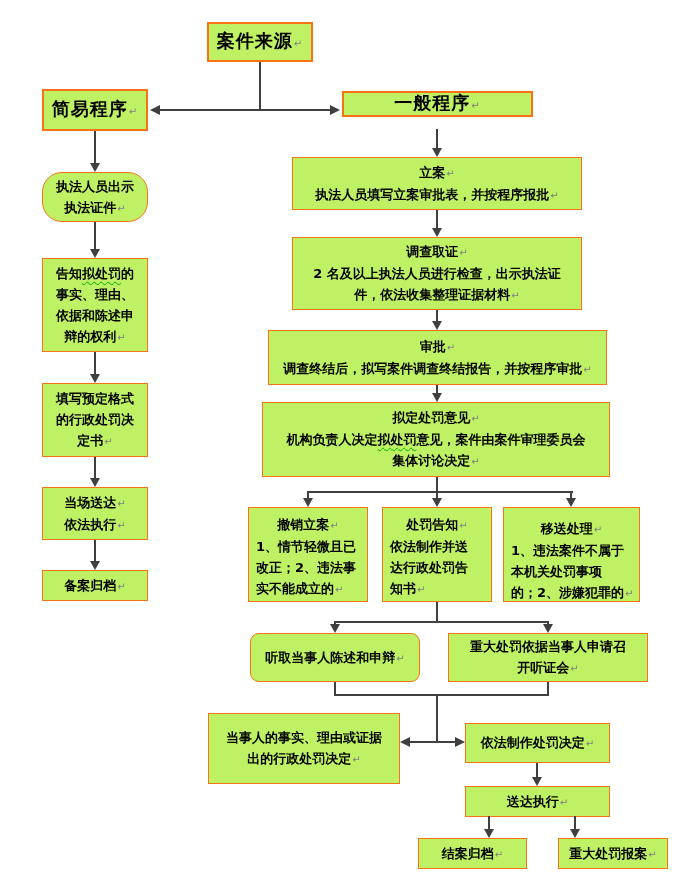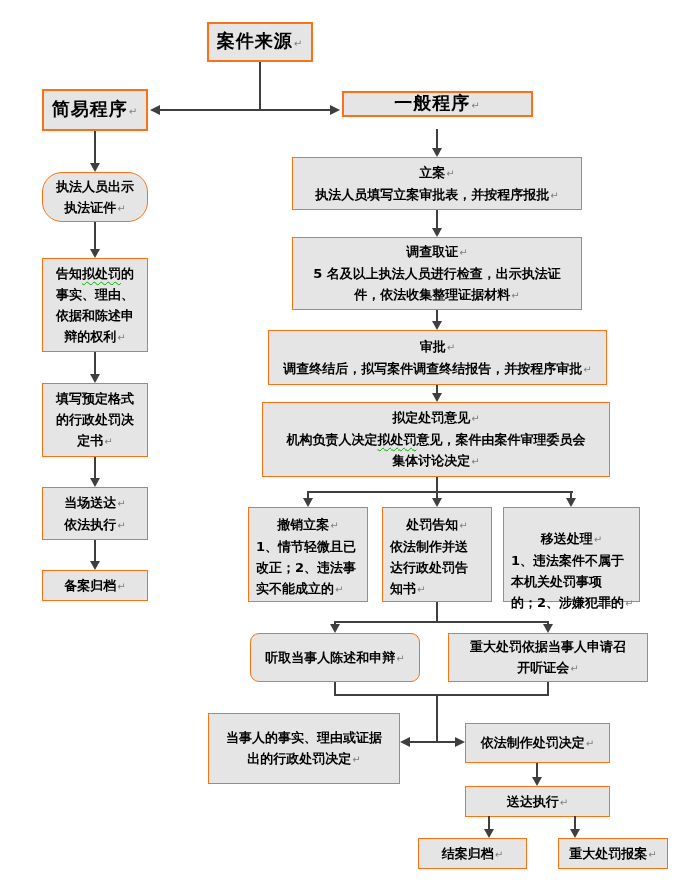--- a/index.html
+++ b/index.html
@@ -7,21 +7,21 @@
     position:relative;
     width:686px;height:895px;
     background:#ffffff;
     font-family:"DejaVu Sans",sans-serif;
     color:#000;
     overflow:hidden;
   }
   .box{
     position:absolute;
     border:1px solid #f97316;
-    background:#e5e5e5;
+    background:#bef264;
     box-sizing:border-box;
     display:flex;
     flex-direction:column;
     justify-content:center;
     font-size:13px;
     font-weight:bold;
     line-height:21px;
     align-items:center;
   }
   .box.hdr{
@@ -116,21 +116,21 @@
   <div class="box" style="left:292px;top:157px;width:290px;height:53px;">
     <div class="btext">
         <div class="tline">立案<span class="cr">↵</span></div>
         <div class="tline">执法人员填写立案审批表，并按程序报批<span class="cr">↵</span></div>
       </div>
   </div>
 
   <div class="box" style="left:292px;top:237px;width:290px;height:73px;">
     <div class="btext">
         <div class="tline">调查取证<span class="cr">↵</span></div>
-        <div class="tline">5 名及以上执法人员进行检查，出示执法证</div>
+        <div class="tline">2 名及以上执法人员进行检查，出示执法证</div>
         <div class="tline">件，依法收集整理证据材料<span class="cr">↵</span></div>
       </div>
   </div>
 
   <div class="box" style="left:268px;top:330px;width:339px;height:55px;">
     <div class="btext">
         <div class="tline">审批<span class="cr">↵</span></div>
         <div class="tline">调查终结后，拟写案件调查终结报告，并按程序审批<span class="cr">↵</span></div>
       </div>
   </div>
@@ -158,21 +158,21 @@
     <div class="btext">
         <div class="tline">处罚告知<span class="cr">↵</span></div>
       </div>
     <div class="btext left">
         <div class="tline">依法制作并送</div>
         <div class="tline">达行政处罚告</div>
         <div class="tline">知书<span class="cr">↵</span></div>
       </div>
   </div>
 
-  <div class="box" style="left:503px;top:507px;width:137px;height:95px;justify-content:flex-start;padding-top:20px;">
+  <div class="box" style="left:503px;top:507px;width:137px;height:95px;justify-content:flex-start;padding-top:10px;">
     <div class="btext">
         <div class="tline">移送处理<span class="cr">↵</span></div>
       </div>
     <div class="btext left">
         <div class="tline">1、违法案件不属于</div>
         <div class="tline">本机关处罚事项</div>
         <div class="tline">的；2、涉嫌犯罪的<span class="cr">↵</span></div>
       </div>
   </div>
 

